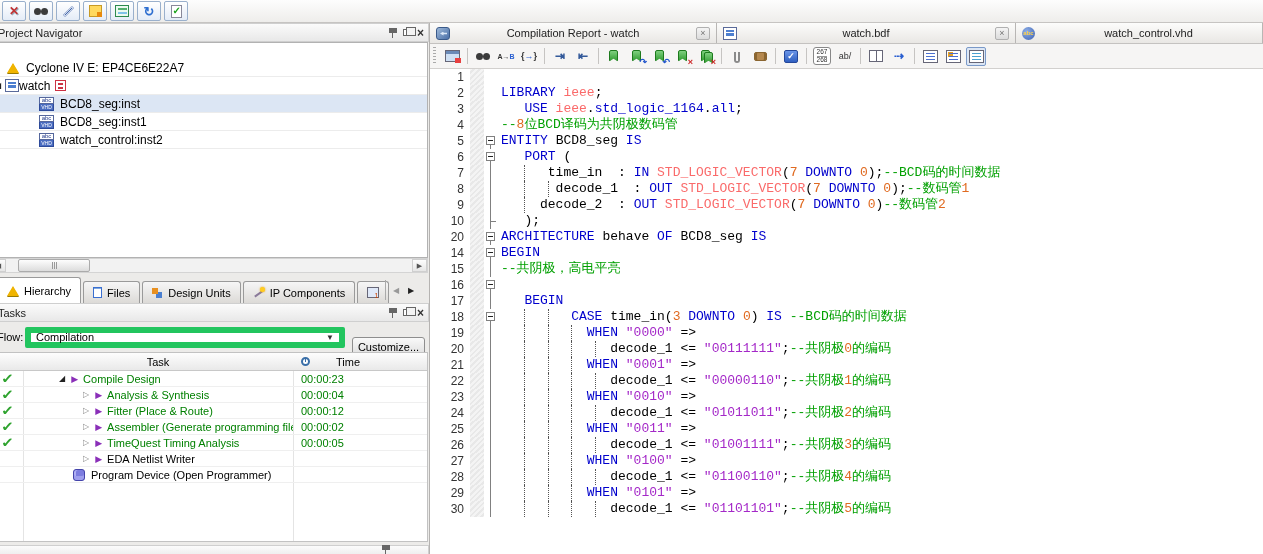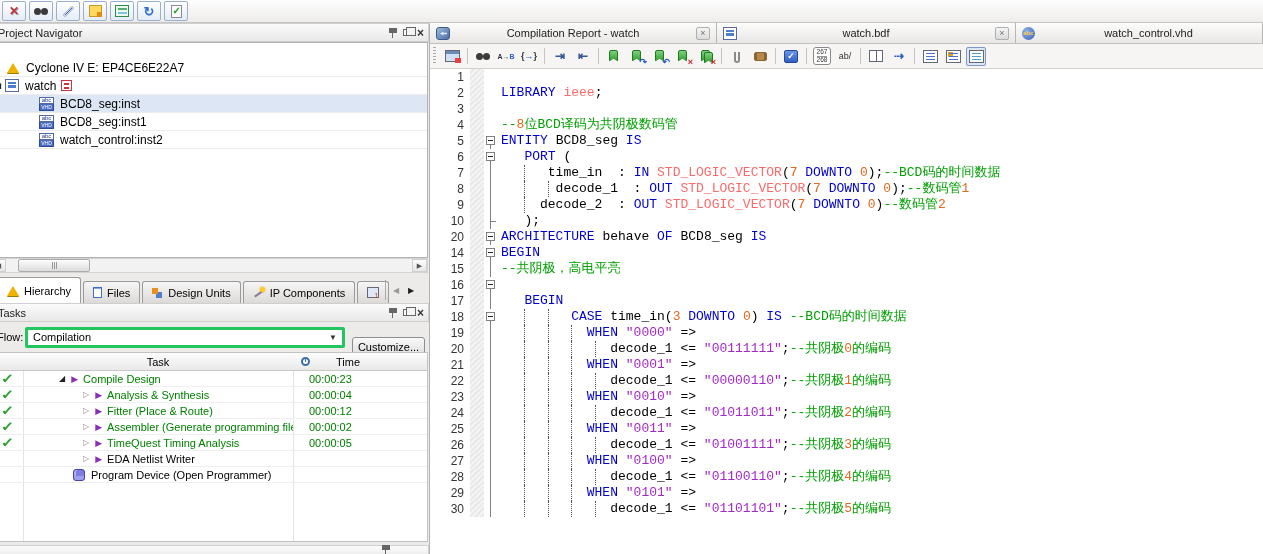--- a/index.html
+++ b/index.html
@@ -80,36 +80,36 @@
   .wand-icon::before{content:"";position:absolute;left:1px;top:6px;width:9px;height:2px;background:#8a7a9a;transform:rotate(-35deg);}
   .wand-icon::after{content:"";position:absolute;right:0;top:0;width:5px;height:5px;background:#ffcc22;border-radius:50%;box-shadow:0 0 2px #e8a000;}
   .stack-icon{width:12px;height:11px;border:1px solid #667;background:#dfe8f8;display:inline-block;position:relative;}
   .stack-icon::after{content:"1";position:absolute;right:0;bottom:-2px;font-size:7px;color:#c40;}
   .tab-scroll{position:absolute;right:12px;bottom:3px;display:flex;border-left:1px solid #aaa;padding-left:4px;gap:3px;}
   .tsbtn{width:12px;height:20px;display:flex;align-items:center;justify-content:center;font-size:8px;}
 
   
   .flow-row{height:30px;flex:none;display:flex;align-items:center;padding-left:8px;}
   .flow-label{width:28px;}
-  .combo{width:320px;height:21px;border:3px solid #22c55e;border-radius:2px;background:#fff;display:flex;align-items:center;padding:0 5px;gap:8px;}
+  .combo{width:320px;height:21px;border:6px solid #22c55e;border-radius:2px;background:#fff;display:flex;align-items:center;padding:0 5px;gap:8px;}
   .combo .arrow{margin-left:auto;font-size:8px;color:#333;}
   .customize-btn{width:73px;height:21px;margin-left:7px;border:1px solid #8e8e8e;border-radius:3px;
     background:linear-gradient(#f9f9f9,#dcdcdc);display:flex;align-items:center;justify-content:center;margin-top:20px;}
   .task-table{flex:none;height:190px;margin:0 1px;background:#fff;border:1px solid #c2c2c2;position:relative;overflow:hidden;}
   .vline{position:absolute;top:0;bottom:0;width:1px;background:#e4e4e4;}
   .theader{height:18px;display:flex;align-items:center;background:linear-gradient(#fdfdfd,#e9e9e9);border-bottom:1px solid #c8c8c8;position:relative;}
   .th-status{width:32px;}
   .th-task{width:270px;text-align:center;}
   .th-time{flex:1;display:flex;align-items:center;gap:26px;padding-left:8px;}
   .clock-icon{width:9px;height:9px;border-radius:50%;border:2px solid #3a6fa8;background:#fff;display:inline-block;position:relative;}
   .clock-icon::after{content:"";position:absolute;left:2px;top:0;width:1px;height:3px;background:#3a6fa8;}
   .trow{height:16px;display:flex;align-items:center;border-bottom:1px solid #efefef;position:relative;}
   .t-status{width:32px;display:flex;justify-content:center;}
   .t-task{width:270px;display:flex;align-items:center;overflow:hidden;white-space:nowrap;}
-  .t-time{flex:1;padding-left:16px;color:var(--taskgreen);}
+  .t-time{flex:1;padding-left:8px;color:var(--taskgreen);}
   .check-icon{color:#2fa32f;font-weight:bold;font-size:13px;transform:scaleX(1.2);}
   .exp-f{font-size:8px;color:#222;}
   .exp-h{font-size:8px;color:#8a8a8a;}
   .play-icon{color:#8a2fb8;font-size:9px;margin:0 5px 0 6px;}
   .hand-icon{width:12px;height:12px;border-radius:3px;background:#7d7de0;border:1px solid #4444aa;margin:0 6px 0 0;
     box-shadow:inset 0 -4px 0 #9f9fee, inset 2px 0 0 #b0b0f4;}
   .green-task{color:var(--taskgreen);}
 
   .bottom-sliver{flex:1;margin-top:3px;border:1px solid #cfcfcf;background:linear-gradient(#fbfbfb,#e8e8e8);position:relative;}
   .bottom-sliver .pin-icon{position:absolute;right:38px;top:3px;}
@@ -219,21 +219,21 @@
       </div>
 
       <div class="tree-box" id="treeBox">
         <div class="tree-row" style="padding-left:16px;">
           <span class="warning-triangle-icon" style="margin-right:7px;"></span>
           <span>Cyclone IV E: EP4CE6E22A7</span>
         </div>
       <div class="tree-row" style="padding-left: 4px;">
             <span class="exp-filled">◢</span>
             <span class="bdf-file-icon"></span>
-            <span style="margin-left: 6px;">watch</span>
+            <span style="">watch</span>
             <span class="hierarchy-icon" style="margin-left: 5px;"></span>
           </div>
           <div class="tree-row selected" style="padding-left: 48px;">
             <span class="vhd-file-icon">
               <span class="top">abc</span>
               <span class="bot">VHD</span>
             </span>
             <span style="margin-left: 6px;">BCD8_seg:inst</span>
           </div>
           <div class="tree-row" style="padding-left: 48px;">
@@ -513,21 +513,21 @@
         <span class="etbtn">
           <span class="blockicon b2"></span>
         </span>
         <span class="etbtn pressed">
           <span class="blockicon b3"></span>
         </span>
       </div>
     <div class="code-area" id="codeArea">
         <div class="code-line"><span class="ln">1</span><span class="shade"></span><span class="fold"></span><span class="code-text"></span></div>
         <div class="code-line"><span class="ln">2</span><span class="shade"></span><span class="fold"></span><span class="code-text"><span class="k">LIBRARY</span><span> </span><span class="t">ieee</span><span>;</span></span></div>
-        <div class="code-line"><span class="ln">3</span><span class="shade"></span><span class="fold"></span></div>
+        <div class="code-line"><span class="ln">3</span><span class="shade"></span><span class="fold"></span><span class="code-text"><span class="ind" style="width: 3ch;"></span><span class="k">USE</span><span> </span><span class="t">ieee</span><span>.</span><span class="k">std_logic_1164</span><span>.</span><span class="k">all</span><span>;</span></span></div>
         <div class="code-line"><span class="ln">4</span><span class="shade"></span><span class="fold"></span><span class="code-text"><span class="c">--</span><span class="n">8</span><span class="c">位BCD译码为共阴极数码管</span></span></div>
         <div class="code-line"><span class="ln">5</span><span class="shade"></span><span class="fold"><span class="fline below"></span><span class="fbox"></span></span><span class="code-text"><span class="k">ENTITY</span><span> </span><span>BCD8_seg</span><span> </span><span class="k">IS</span></span></div>
         <div class="code-line"><span class="ln">6</span><span class="shade"></span><span class="fold"><span class="fline below"></span><span class="fbox"></span></span><span class="code-text"><span class="ind" style="width: 3ch;"></span><span class="k">PORT</span><span> </span><span>(</span></span></div>
         <div class="code-line"><span class="ln">7</span><span class="shade"></span><span class="fold"><span class="fline"></span></span><span class="code-text"><span class="ind" style="width: 3ch;"></span><span class="ind g" style="width: 3ch;"></span><span>time_in</span><span>  </span><span>:</span><span> </span><span class="k">IN</span><span> </span><span class="t">STD_LOGIC_VECTOR</span><span>(</span><span class="n">7</span><span> </span><span class="k">DOWNTO</span><span> </span><span class="n">0</span><span>)</span><span>;</span><span class="c">--BCD码的时间数据</span></span></div>
         <div class="code-line"><span class="ln">8</span><span class="shade"></span><span class="fold"><span class="fline"></span></span><span class="code-text"><span class="ind" style="width: 3ch;"></span><span class="ind g" style="width: 3ch;"></span><span class="ind g" style="width: 1ch;"></span><span>decode_1</span><span>  </span><span>:</span><span> </span><span class="k">OUT</span><span> </span><span class="t">STD_LOGIC_VECTOR</span><span>(</span><span class="n">7</span><span> </span><span class="k">DOWNTO</span><span> </span><span class="n">0</span><span>)</span><span>;</span><span class="c">--数码管</span><span class="n">1</span></span></div>
         <div class="code-line"><span class="ln">9</span><span class="shade"></span><span class="fold"><span class="fline"></span></span><span class="code-text"><span class="ind" style="width: 3ch;"></span><span class="ind g" style="width: 2ch;"></span><span>decode_2</span><span>  </span><span>:</span><span> </span><span class="k">OUT</span><span> </span><span class="t">STD_LOGIC_VECTOR</span><span>(</span><span class="n">7</span><span> </span><span class="k">DOWNTO</span><span> </span><span class="n">0</span><span>)</span><span class="c">--数码管</span><span class="n">2</span></span></div>
         <div class="code-line"><span class="ln">10</span><span class="shade"></span><span class="fold"><span class="fline"></span><span class="ftick"></span></span><span class="code-text"><span class="ind" style="width: 3ch;"></span><span>)</span><span>;</span></span></div>
         <div class="code-line"><span class="ln">20</span><span class="shade"></span><span class="fold"><span class="fline below"></span><span class="fbox"></span></span><span class="code-text"><span class="k">ARCHITECTURE</span><span> </span><span>behave</span><span> </span><span class="k">OF</span><span> </span><span>BCD8_seg</span><span> </span><span class="k">IS</span></span></div>
         <div class="code-line"><span class="ln">14</span><span class="shade"></span><span class="fold"><span class="fline below"></span><span class="fbox"></span></span><span class="code-text"><span class="k">BEGIN</span></span></div>
         <div class="code-line"><span class="ln">15</span><span class="shade"></span><span class="fold"><span class="fline"></span></span><span class="code-text"><span class="c">--共阴极，高电平亮</span></span></div>

